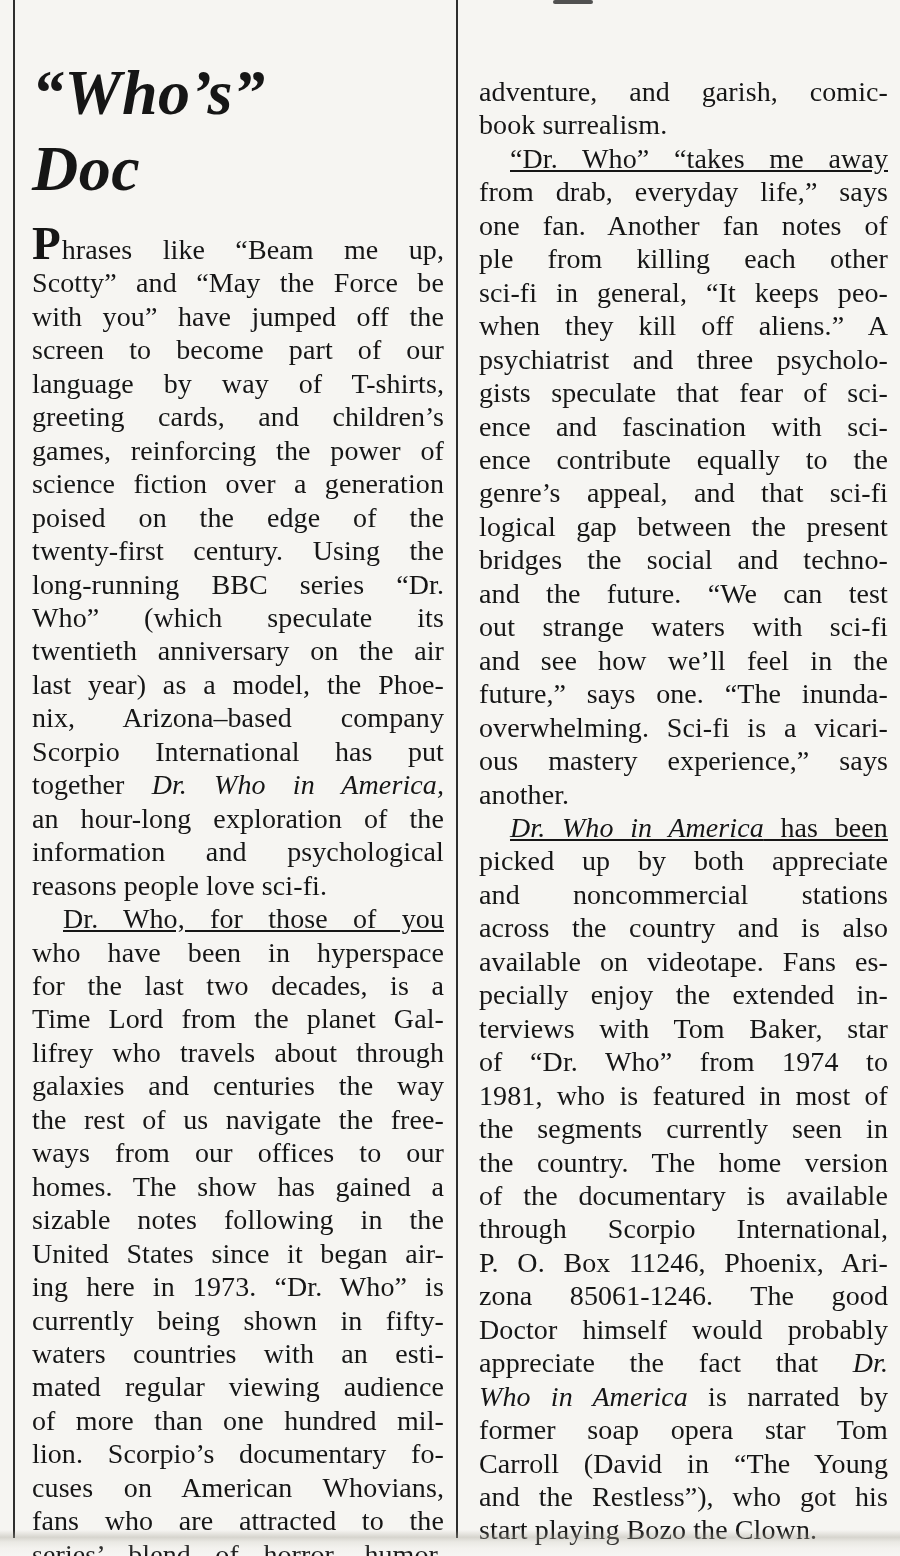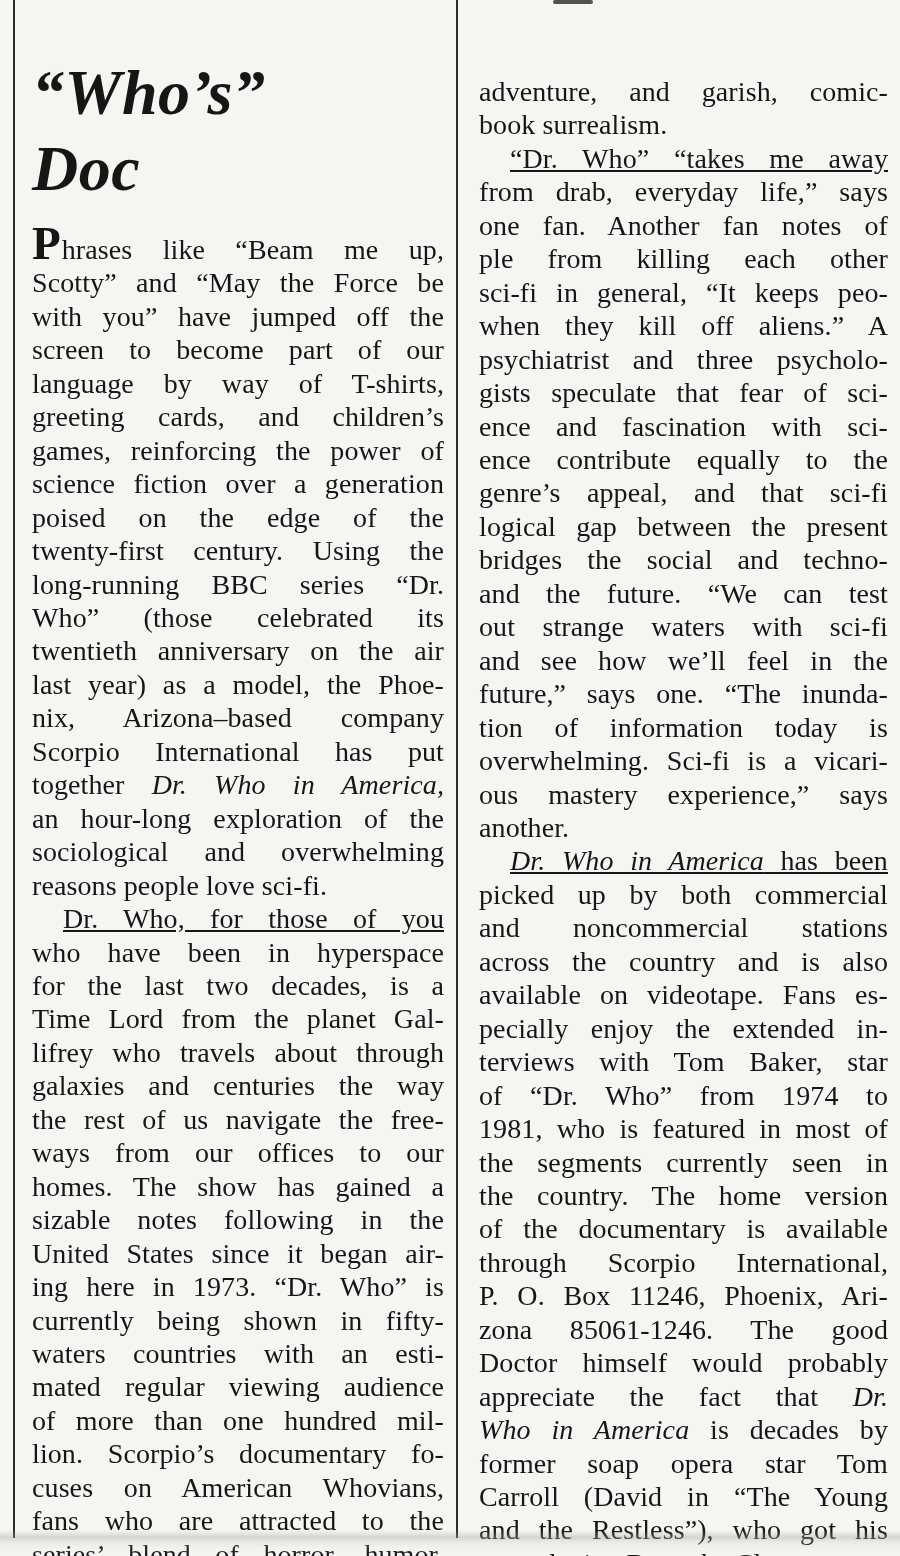--- a/index.html
+++ b/index.html
@@ -68,28 +68,28 @@
           <div class="line"><span>Scotty” and “May the Force be</span></div>
           <div class="line"><span>with you” have jumped off the</span></div>
           <div class="line"><span>screen to become part of our</span></div>
           <div class="line"><span>language by way of T-shirts,</span></div>
           <div class="line"><span>greeting cards, and children’s</span></div>
           <div class="line"><span>games, reinforcing the power of</span></div>
           <div class="line"><span>science fiction over a generation</span></div>
           <div class="line"><span>poised on the edge of the</span></div>
           <div class="line"><span>twenty-first century. Using the</span></div>
           <div class="line"><span>long-running BBC series “Dr.</span></div>
-          <div class="line"><span>Who” (those celebrated its</span></div>
+          <div class="line"><span>Who” (which speculate its</span></div>
           <div class="line"><span>twentieth anniversary on the air</span></div>
           <div class="line"><span>last year) as a model, the Phoe-</span></div>
           <div class="line"><span>nix, Arizona–based company</span></div>
           <div class="line"><span>Scorpio International has put</span></div>
           <div class="line"><span>together </span><i>Dr. Who in America,</i></div>
           <div class="line"><span>an hour-long exploration of the</span></div>
-          <div class="line"><span>sociological and overwhelming</span></div>
+          <div class="line"><span>information and psychological</span></div>
           <div class="line end"><span>reasons people love sci-fi.</span></div>
         </div>
         <div class="para">
           <div class="line indent"><span>Dr. Who, for those of you</span></div>
           <div class="line"><span>who have been in hyperspace</span></div>
           <div class="line"><span>for the last two decades, is a</span></div>
           <div class="line"><span>Time Lord from the planet Gal-</span></div>
           <div class="line"><span>lifrey who travels about through</span></div>
           <div class="line"><span>galaxies and centuries the way</span></div>
           <div class="line"><span>the rest of us navigate the free-</span></div>
@@ -127,44 +127,43 @@
           <div class="line"><span>gists speculate that fear of sci-</span></div>
           <div class="line"><span>ence and fascination with sci-</span></div>
           <div class="line"><span>ence contribute equally to the</span></div>
           <div class="line"><span>genre’s appeal, and that sci-fi</span></div>
           <div class="line"><span>logical gap between the present</span></div>
           <div class="line"><span>bridges the social and techno-</span></div>
           <div class="line"><span>and the future. “We can test</span></div>
           <div class="line"><span>out strange waters with sci-fi</span></div>
           <div class="line"><span>and see how we’ll feel in the</span></div>
           <div class="line"><span>future,” says one. “The inunda-</span></div>
-          <div class="line"><span>tion of information today is</span></div>
           <div class="line"><span>overwhelming. Sci-fi is a vicari-</span></div>
           <div class="line"><span>ous mastery experience,” says</span></div>
           <div class="line end"><span>another.</span></div>
         </div>
         <div class="para">
           <div class="line indent"><i>Dr. Who in America</i><span> has been</span></div>
-          <div class="line"><span>picked up by both commercial</span></div>
+          <div class="line"><span>picked up by both appreciate</span></div>
           <div class="line"><span>and noncommercial stations</span></div>
           <div class="line"><span>across the country and is also</span></div>
           <div class="line"><span>available on videotape. Fans es-</span></div>
           <div class="line"><span>pecially enjoy the extended in-</span></div>
           <div class="line"><span>terviews with Tom Baker, star</span></div>
           <div class="line"><span>of “Dr. Who” from 1974 to</span></div>
           <div class="line"><span>1981, who is featured in most of</span></div>
           <div class="line"><span>the segments currently seen in</span></div>
           <div class="line"><span>the country. The home version</span></div>
           <div class="line"><span>of the documentary is available</span></div>
           <div class="line"><span>through Scorpio International,</span></div>
           <div class="line"><span>P. O. Box 11246, Phoenix, Ari-</span></div>
           <div class="line"><span>zona 85061-1246. The good</span></div>
           <div class="line"><span>Doctor himself would probably</span></div>
           <div class="line"><span>appreciate the fact that </span><i>Dr.</i></div>
-          <div class="line"><i>Who in America</i><span> is decades by</span></div>
+          <div class="line"><i>Who in America</i><span> is narrated by</span></div>
           <div class="line"><span>former soap opera star Tom</span></div>
           <div class="line"><span>Carroll (David in “The Young</span></div>
           <div class="line"><span>and the Restless”), who got his</span></div>
           <div class="line end"><span>start playing Bozo the Clown.</span></div>
         </div>
       </div>
   </div>
 
   <div class="bottom-band"></div>
 </div>

